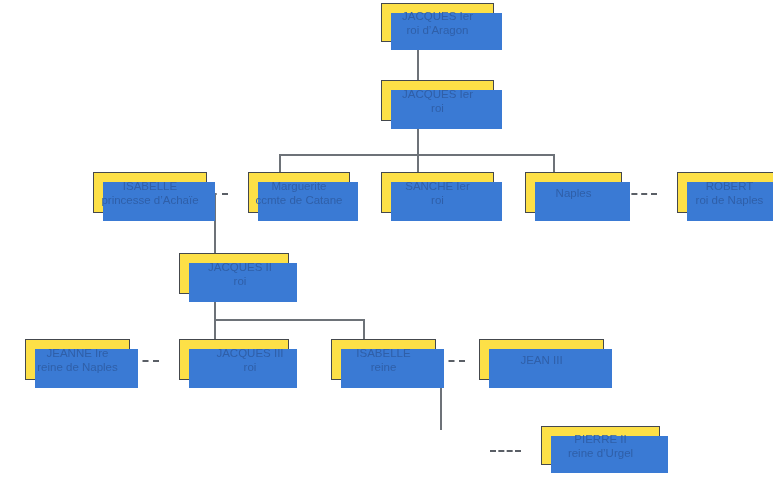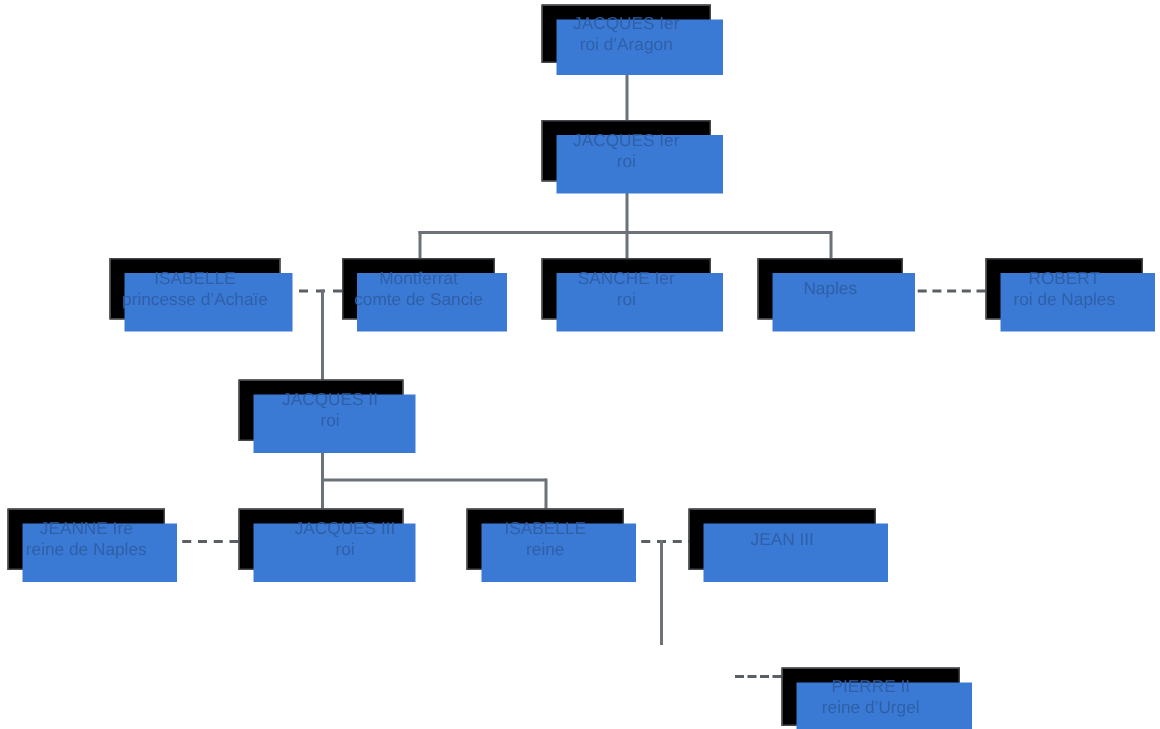--- a/index.html
+++ b/index.html
@@ -28,31 +28,32 @@
   .dash {
     position: absolute;
     height: 0;
     border-top: 2px dashed #5a5f66;
   }
 
   
   .node {
     position: absolute;
     box-sizing: border-box;
-    background: #000000;
+    background: #fde047;
     border: 1.5px solid #44484d;
     display: flex;
     flex-direction: column;
     align-items: center;
     justify-content: center;
     color: #2f5fa8;
     font-size: 11.5px;
     line-height: 14px;
     text-align: center;
     z-index: 3;
+    margin-left: 20px;
   }
   .node .shadow {
     position: absolute;
     left: 9px;
     top: 9px;
     width: 100%;
     height: 100%;
     background: #3a7ad4;
     z-index: -1;
   }
@@ -109,22 +110,22 @@
   </div>
 
   <div class="node" style="left:73px; top:172px; width:114px; height:41px;">
     <div class="shadow"></div>
     <div class="nm">ISABELLE</div>
     <div class="sub">princesse d’Achaïe</div>
   </div>
 
   <div class="node" style="left:228px; top:172px; width:102px; height:41px;">
     <div class="shadow"></div>
-    <div class="nm">Montferrat</div>
-    <div class="sub">comte de Sancie</div>
+    <div class="nm">Marguerite</div>
+    <div class="sub">ccmte de Catane</div>
   </div>
 
   <div class="node" style="left:361px; top:172px; width:113px; height:41px;">
     <div class="shadow"></div>
     <div class="nm">SANCHE Ier</div>
     <div class="sub">roi</div>
   </div>
 
   <div class="node" style="left:505px; top:172px; width:97px; height:41px;">
     <div class="shadow"></div>
@@ -161,19 +162,19 @@
     <div class="nm">ISABELLE</div>
     <div class="sub">reine</div>
   </div>
 
   <div class="node" style="left:459px; top:339px; width:125px; height:41px;">
     <div class="shadow"></div>
     <div class="nm">JEAN III</div>
   </div>
 
 
-  <div class="node" style="left:521px; top:445px; width:119px; height:39px;">
+  <div class="node" style="left:521px; top:426px; width:119px; height:39px;">
     <div class="shadow"></div>
     <div class="nm">PIERRE II</div>
     <div class="sub">reine d’Urgel</div>
   </div>
 
 </div>
 
 </body></html>

